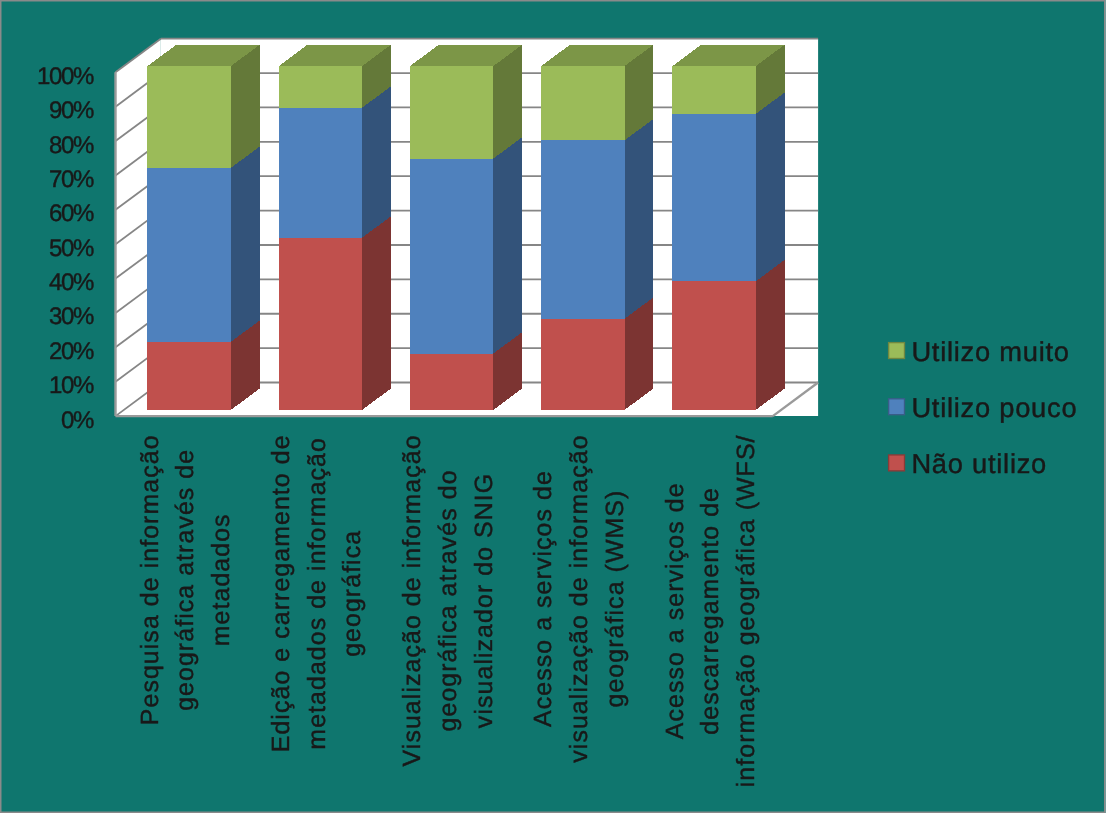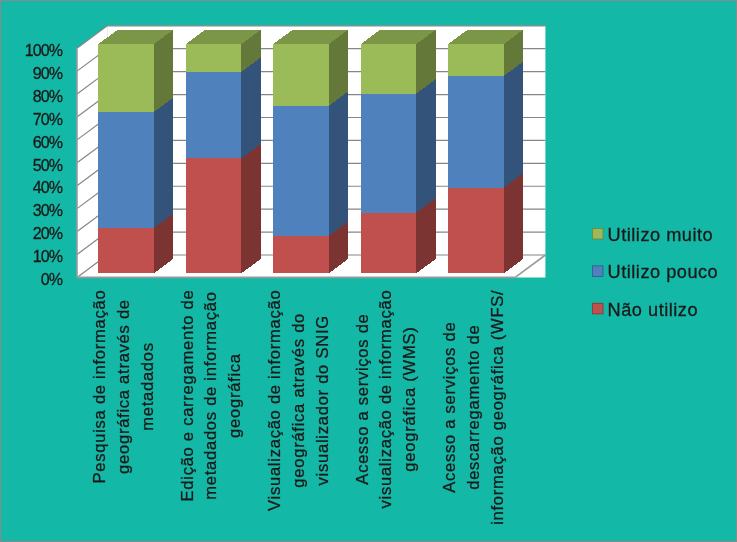--- a/index.html
+++ b/index.html
@@ -1,19 +1,19 @@
 <!DOCTYPE html>
 <html><head>
 <meta charset="utf-8">
 <title>Chart</title>
 <style>
   html,body{margin:0;padding:0;background:#ffffff;}
   body{width:737px;height:542px;overflow:hidden;font-family:"Liberation Sans",sans-serif;-webkit-font-smoothing:antialiased;}
   #frame{position:absolute;left:0;top:0;width:737px;height:542px;box-sizing:border-box;
-         border:1px solid #8a8a8a;background:#14b8a6;overflow:hidden;}
+         border:1px solid #8a8a8a;background:#0f766e;overflow:hidden;}
   #chart{position:absolute;left:-1px;top:-1px;}
   svg{display:block;}
   svg text{paint-order:stroke;stroke:#181818;stroke-width:0.28px;}
   #chart{filter:opacity(100%);}
   .axlabel{font-family:"Liberation Sans",sans-serif;font-size:16px;letter-spacing:-0.9px;fill:#181818;}
   .catlabel{font-family:"Liberation Sans",sans-serif;font-size:16.6px;letter-spacing:0.72px;fill:#181818;}
   .leglabel{font-family:"Liberation Sans",sans-serif;font-size:18.2px;letter-spacing:0.5px;fill:#181818;}
 </style>
 </head>
 <body>

